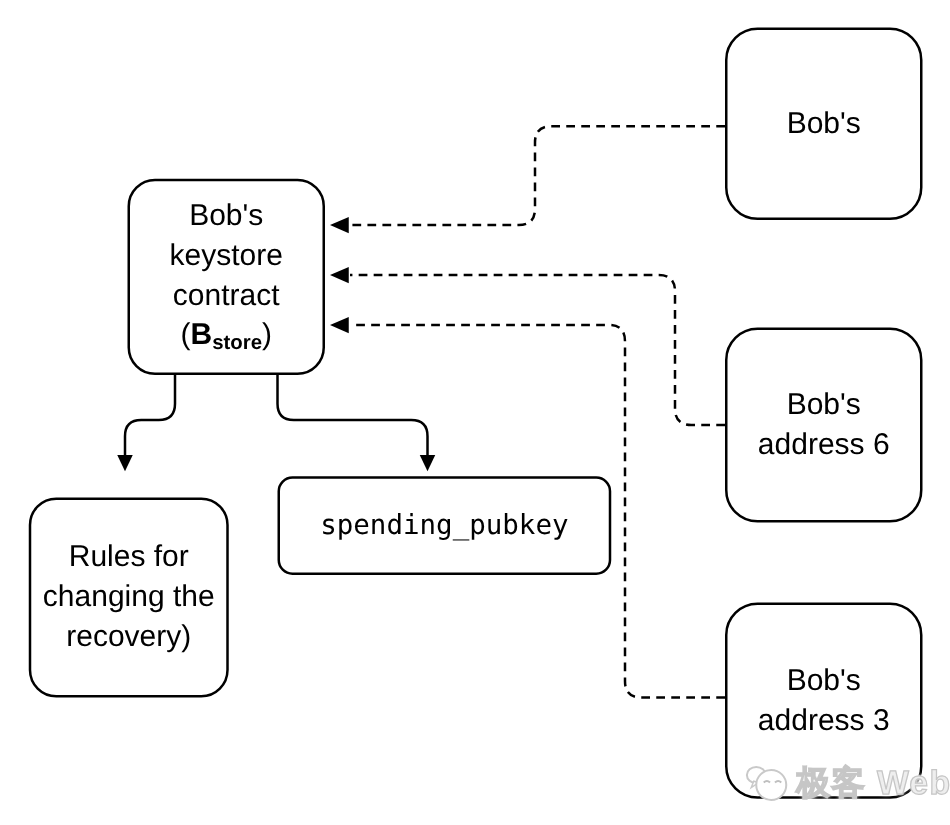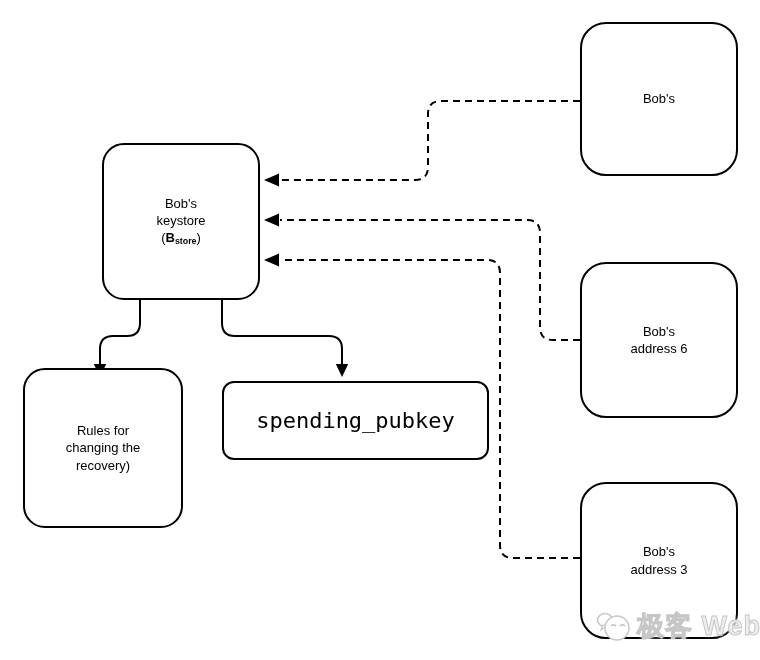--- a/index.html
+++ b/index.html
@@ -20,26 +20,26 @@
   }
   .node {
     position: absolute;
     box-sizing: border-box;
     background: #ffffff;
     border: 2px solid #000000;
     display: flex;
     align-items: center;
     justify-content: center;
     text-align: center;
-    font-size: 13px;
+    font-size: 24px;
     line-height: 1.32;
   }
   .node .line { display: block; }
   .node-keystore   { left: 102px; top: 143px; width: 158px; height: 157px; border-radius: 22px; }
-  .node-rules      { left: 23px;  top: 368px; width: 160px; height: 160px; border-radius: 22px; }
+  .node-rules      { left: 23px;  top: 398px; width: 160px; height: 160px; border-radius: 22px; }
   .node-spending   { left: 222px; top: 381px; width: 267px; height: 79px;  border-radius: 12px;
                      font-family: "DejaVu Sans Mono", "Liberation Mono", monospace; font-size: 22px; }
   .node-address1   { left: 580px; top: 22px;  width: 158px; height: 154px; border-radius: 26px; }
   .node-address2   { left: 580px; top: 262px; width: 158px; height: 156px; border-radius: 26px; }
   .node-address3   { left: 580px; top: 482px; width: 158px; height: 157px; border-radius: 26px; }
   .formula b { font-weight: bold; text-align: center; }
   .formula sub { font-size: 0.68em; font-weight: bold; vertical-align: -0.25em; }
   .watermark {
     position: absolute;
     left: 596px; top: 608px;
@@ -88,20 +88,21 @@
     <g>
       <path d="M222,300 L222,323 Q222,336 235,336 L329,336 Q342,336 342,349 L342,364" fill="none" stroke="#000" stroke-width="2"></path>
       <polygon points="342,377 335.8,364 348.2,364" fill="#000"></polygon>
     </g>
   </svg>
 
   <div class="node node-keystore">
     <div>
       <span class="line">Bob's</span>
       <span class="line">keystore</span>
+      <span class="line">contract</span>
       <span class="line formula"><span>(</span><b><span>B</span><sub>store</sub></b><span>)</span></span>
     </div>
   </div>
 
   <div class="node node-rules">
     <div>
       <span class="line">Rules for</span>
       <span class="line">changing the</span>
       <span class="line">recovery)</span>
     </div>

